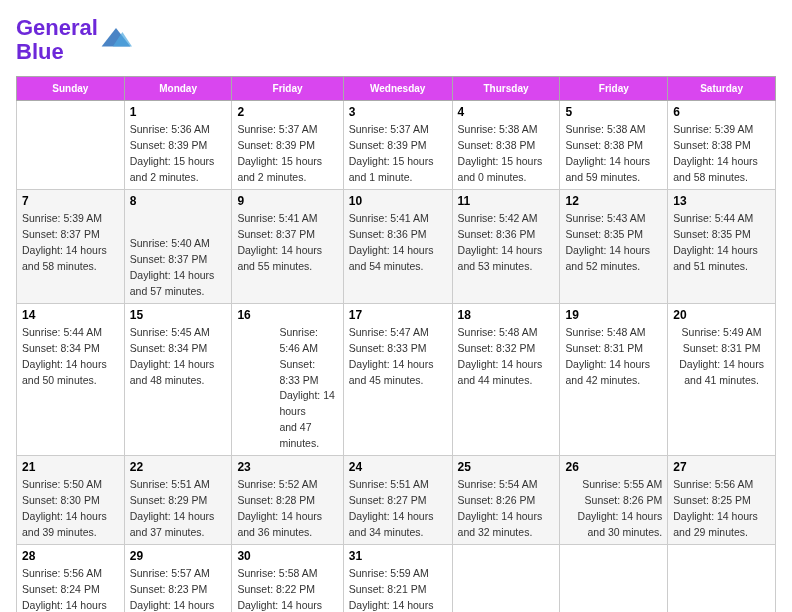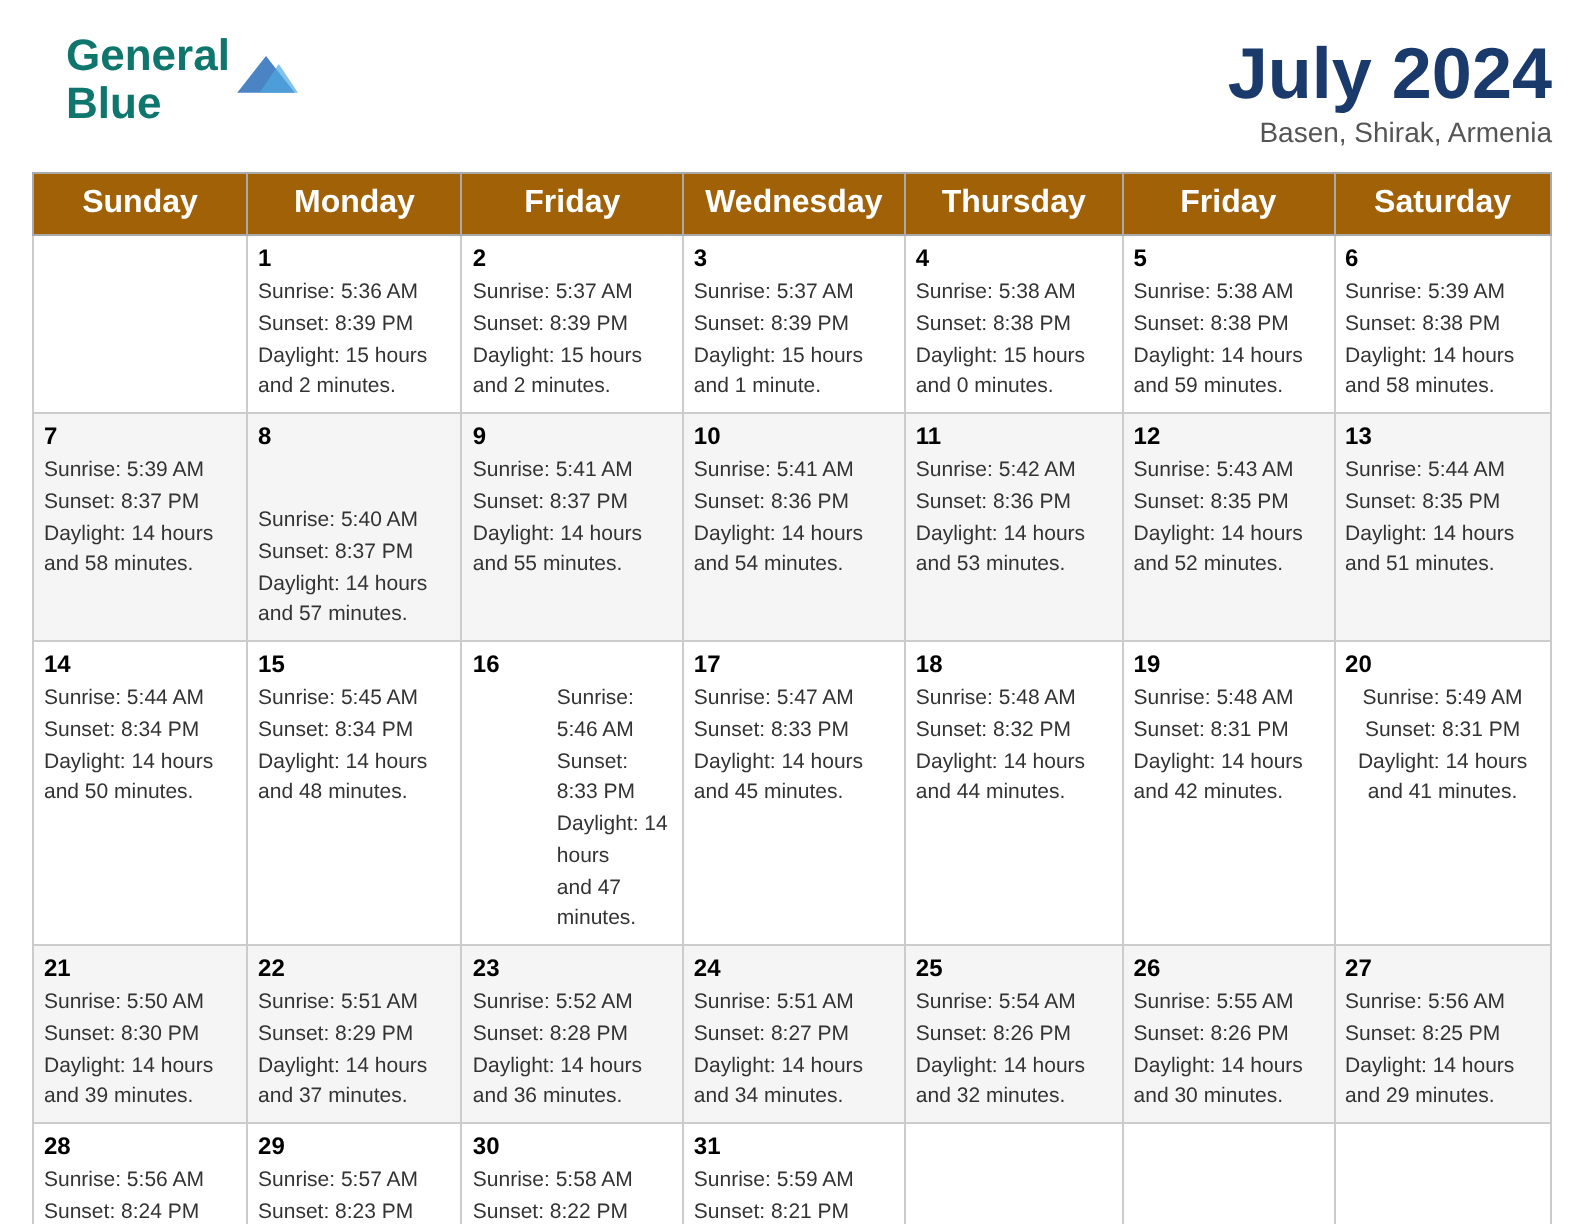--- a/index.html
+++ b/index.html
@@ -20,22 +20,21 @@
       display: flex;
       align-items: center;
     }
     .logo-text {
       font-size: 22px;
       font-weight: bold;
       color: #1a3a6b;
       line-height: 1.1;
     }
     .logo-text span {
-      color: #0f766e;
-      margin-left: 17px;
+      color: #6d28d9;
     }
     .logo-icon {
       width: 32px;
       height: 32px;
       margin-left: 2px;
     }
     .title-block {
       text-align: right;
     }
     .month-title {
@@ -46,25 +45,25 @@
     .location {
       font-size: 14px;
       color: #555;
     }
     table {
       width: 100%;
       border-collapse: collapse;
       font-size: 11px;
     }
     thead tr th {
-      background-color: #a16207;
+      background-color: #d946ef;
       color: #fff;
       text-align: center;
       padding: 6px 4px;
-      font-size: 16px;
+      font-size: 10px;
       font-weight: bold;
       border: 1px solid #aaa;
     }
     tbody tr td {
       border: 1px solid #ccc;
       vertical-align: top;
       padding: 4px 5px;
       min-height: 80px;
       width: 113px;
     }
@@ -97,24 +96,20 @@
           <span>General</span><br>
           <span>Blue</span>
         </div>
         <svg class="logo-icon" viewBox="0 0 40 40">
           <polygon points="20,5 38,28 2,28" fill="#2a6ebb" opacity="0.85"></polygon>
           <polygon points="28,10 40,28 16,28" fill="#4fa8e0" opacity="0.7"></polygon>
         </svg>
       </div>
     </div>
   </div>
-  <div class="title-block">
-    <div class="month-title">July 2024</div>
-    <div class="location">Basen, Shirak, Armenia</div>
-  </div>
 </div>
 
 <table>
   <thead>
     <tr>
     <th>Sunday</th>
         <th>Monday</th>
         <th>Friday</th>
         <th>Wednesday</th>
         <th>Thursday</th>
@@ -301,21 +296,21 @@
         </td>
         <td>
           <span class="day-num">25</span>
           <div class="day-detail" style="white-space: pre-line;">Sunrise: 5:54 AM
 Sunset: 8:26 PM
 Daylight: 14 hours
 and 32 minutes.</div>
         </td>
         <td>
           <span class="day-num">26</span>
-          <div class="day-detail" style="white-space: pre-line;">Sunrise: 5:55 AM
+          <div class="day-detail" style="white-space: pre-line; text-align: right;">Sunrise: 5:55 AM
 Sunset: 8:26 PM
 Daylight: 14 hours
 and 30 minutes.</div>
         </td>
         <td>
           <span class="day-num">27</span>
           <div class="day-detail" style="white-space: pre-line;">Sunrise: 5:56 AM
 Sunset: 8:25 PM
 Daylight: 14 hours
 and 29 minutes.</div>

